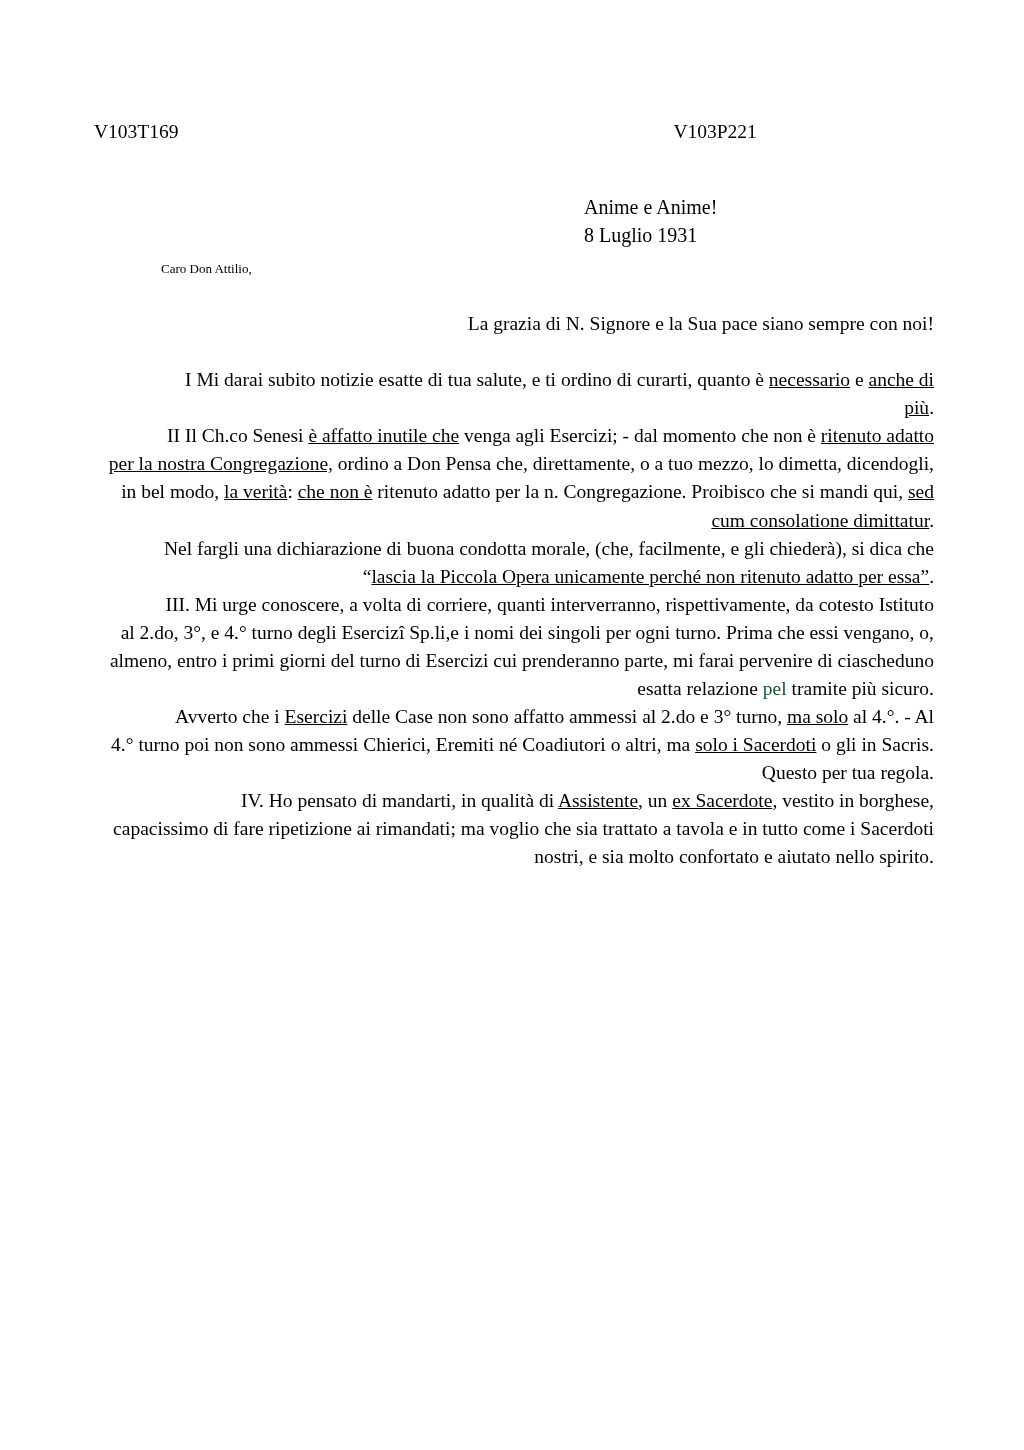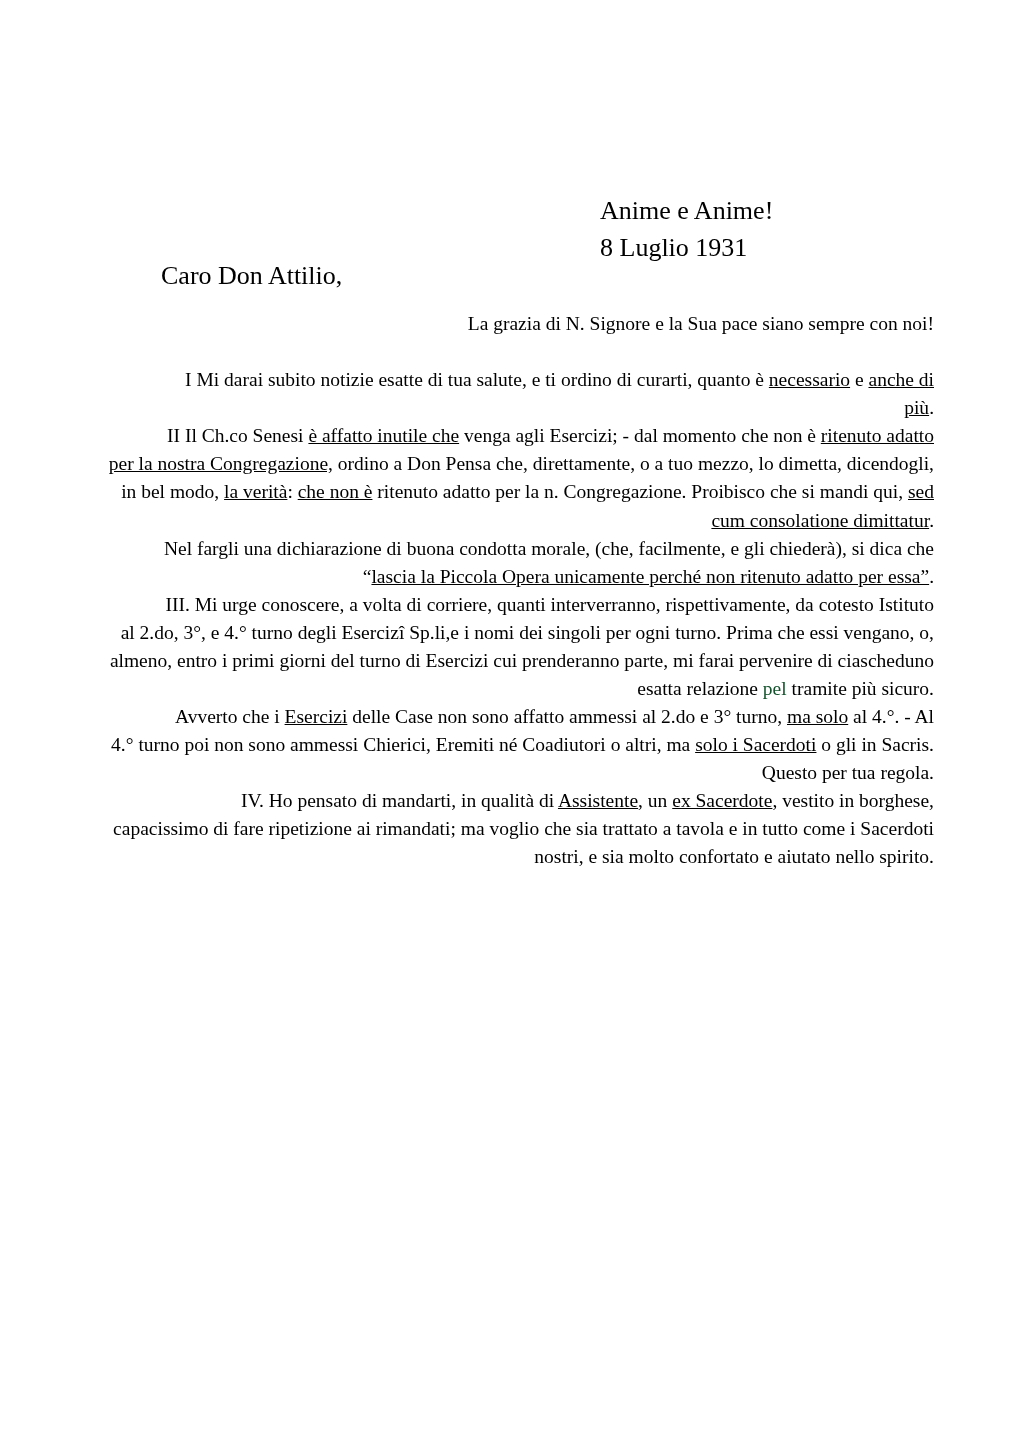--- a/index.html
+++ b/index.html
@@ -31,29 +31,29 @@
   .header-left {
     display: inline-block;
   }
   .header-right {
     display: inline-block;
     margin-left: 490px;
   }
   .salutation-block {
     position: absolute;
     top: 193px;
-    left: 600px;
-    font-size: 26px;
+    left: 584px;
+    font-size: 20px;
     line-height: 1.42;
   }
   .greeting {
     position: absolute;
     top: 261px;
     left: 161px;
-    font-size: 26px;
+    font-size: 13px;
   }
   .body-text {
     position: absolute;
     top: 310px;
     left: 94px;
     width: 840px;
     font-size: 19.5px;
     line-height: 1.44;
     text-align: right;
   }
@@ -69,20 +69,24 @@
   }
   .pink {
     color: #14532d;
   }
 </style>
 </head>
 <body>
 
 <div class="page">
 
+  <div class="header-row">
+    <span class="header-left">V103T169</span>
+    <span class="header-right">V103P221</span>
+  </div>
 
   <div class="salutation-block">
     <div>Anime e Anime!</div>
     <div>8 Luglio 1931</div>
   </div>
 
   <div class="greeting">Caro Don Attilio,</div>
 
   <div class="body-text">
 

